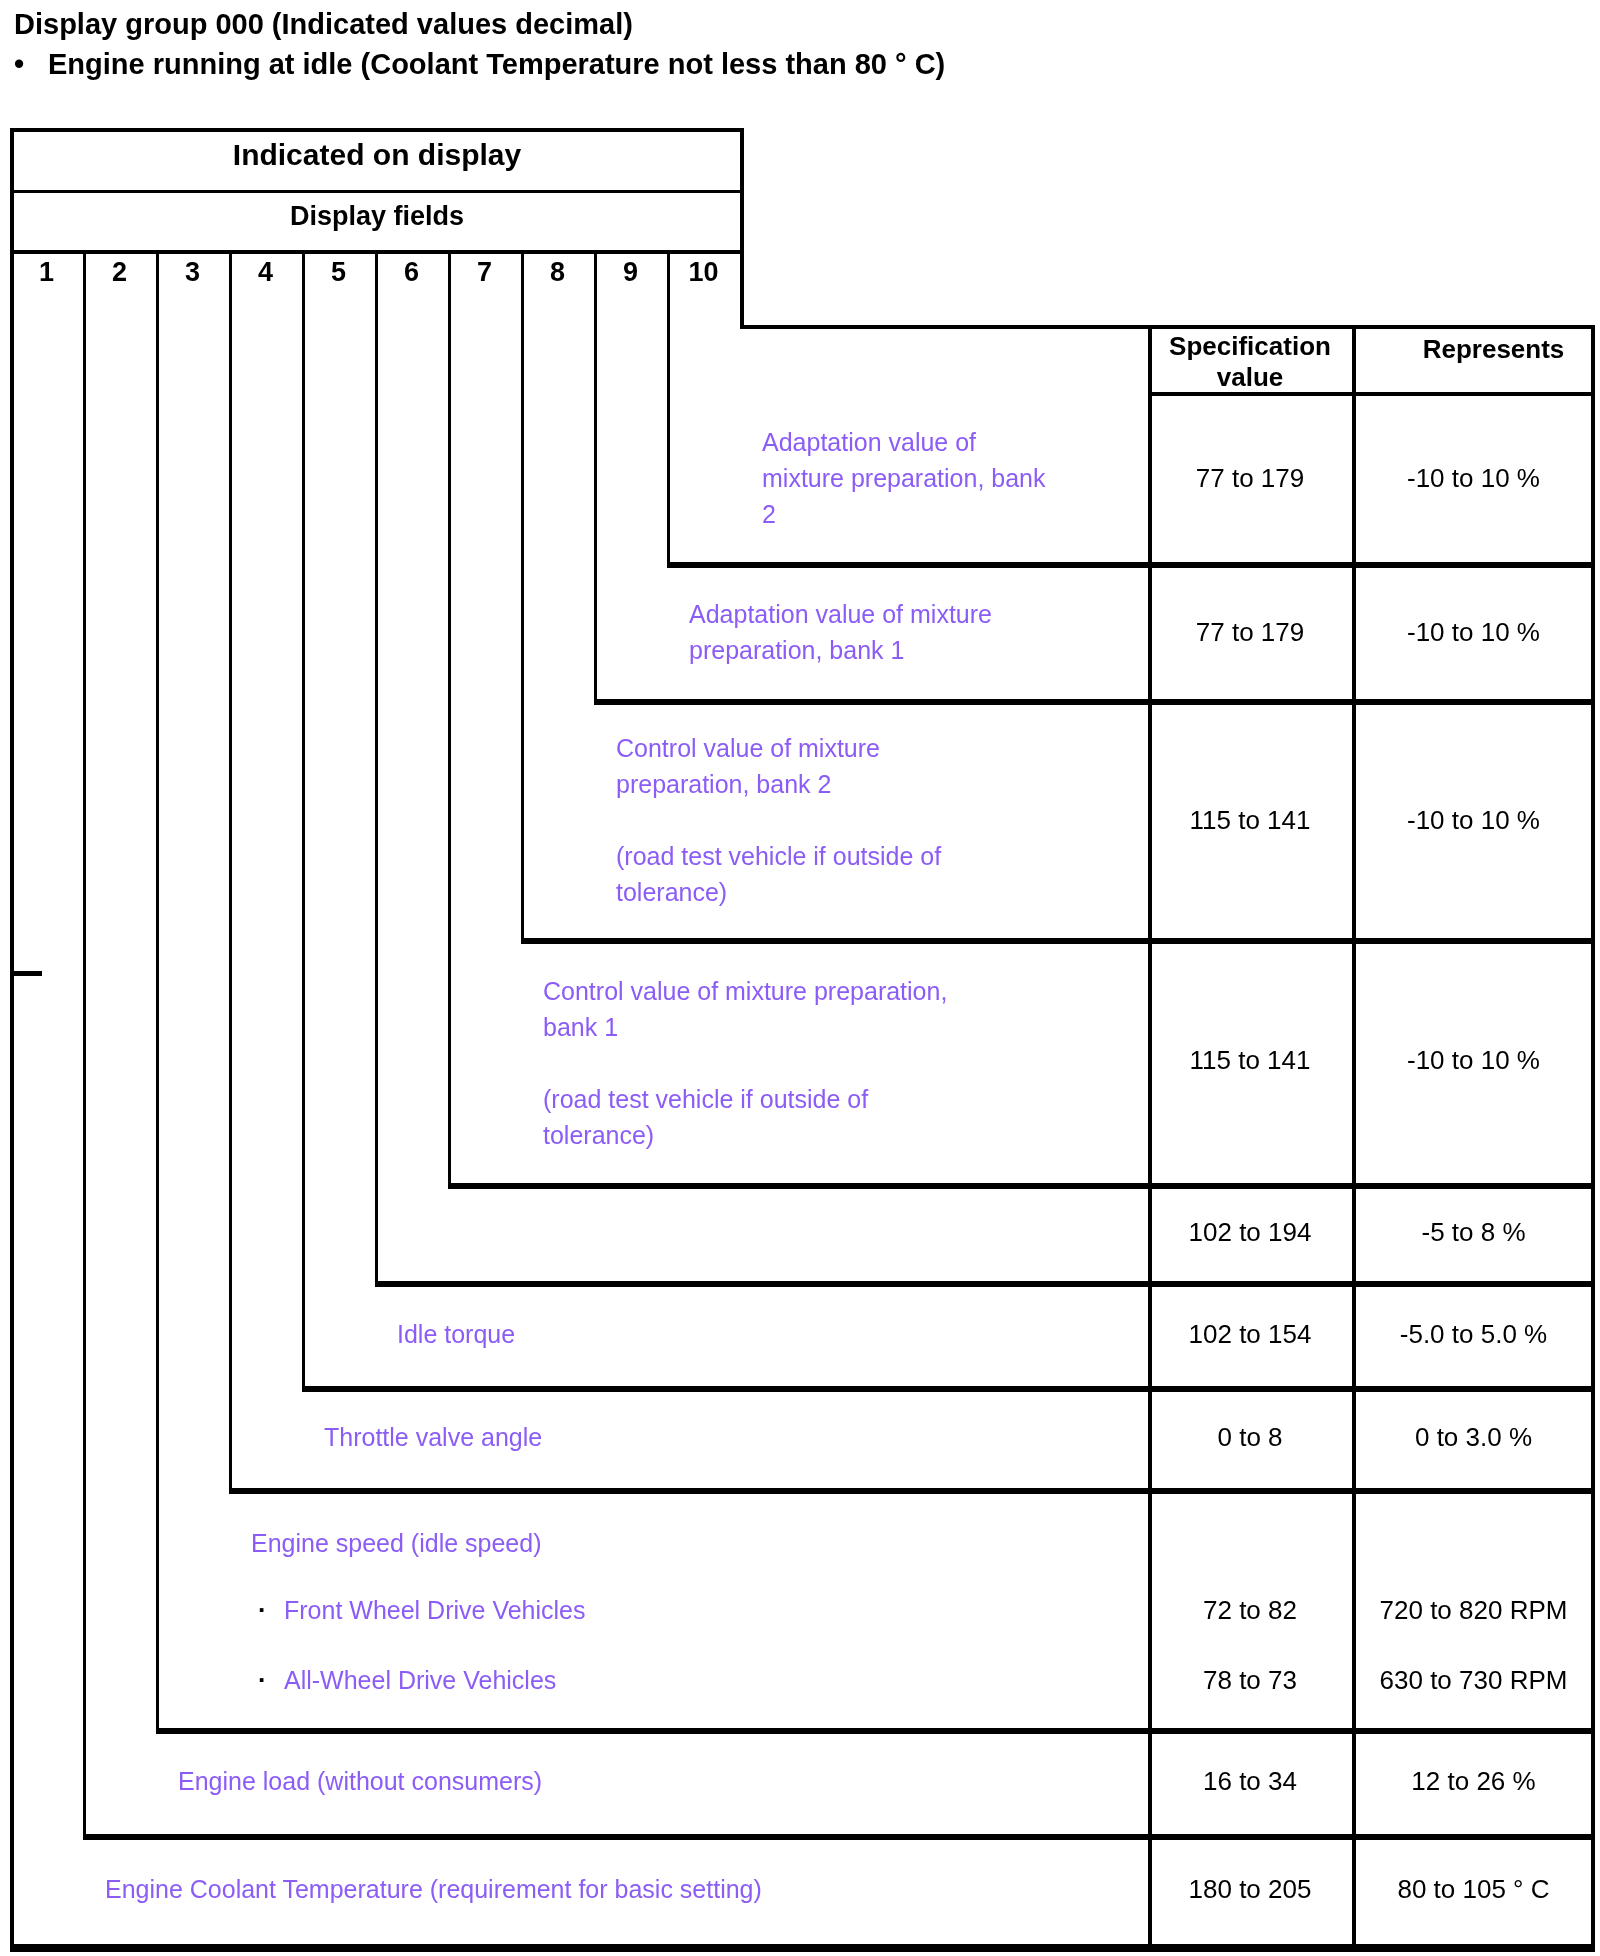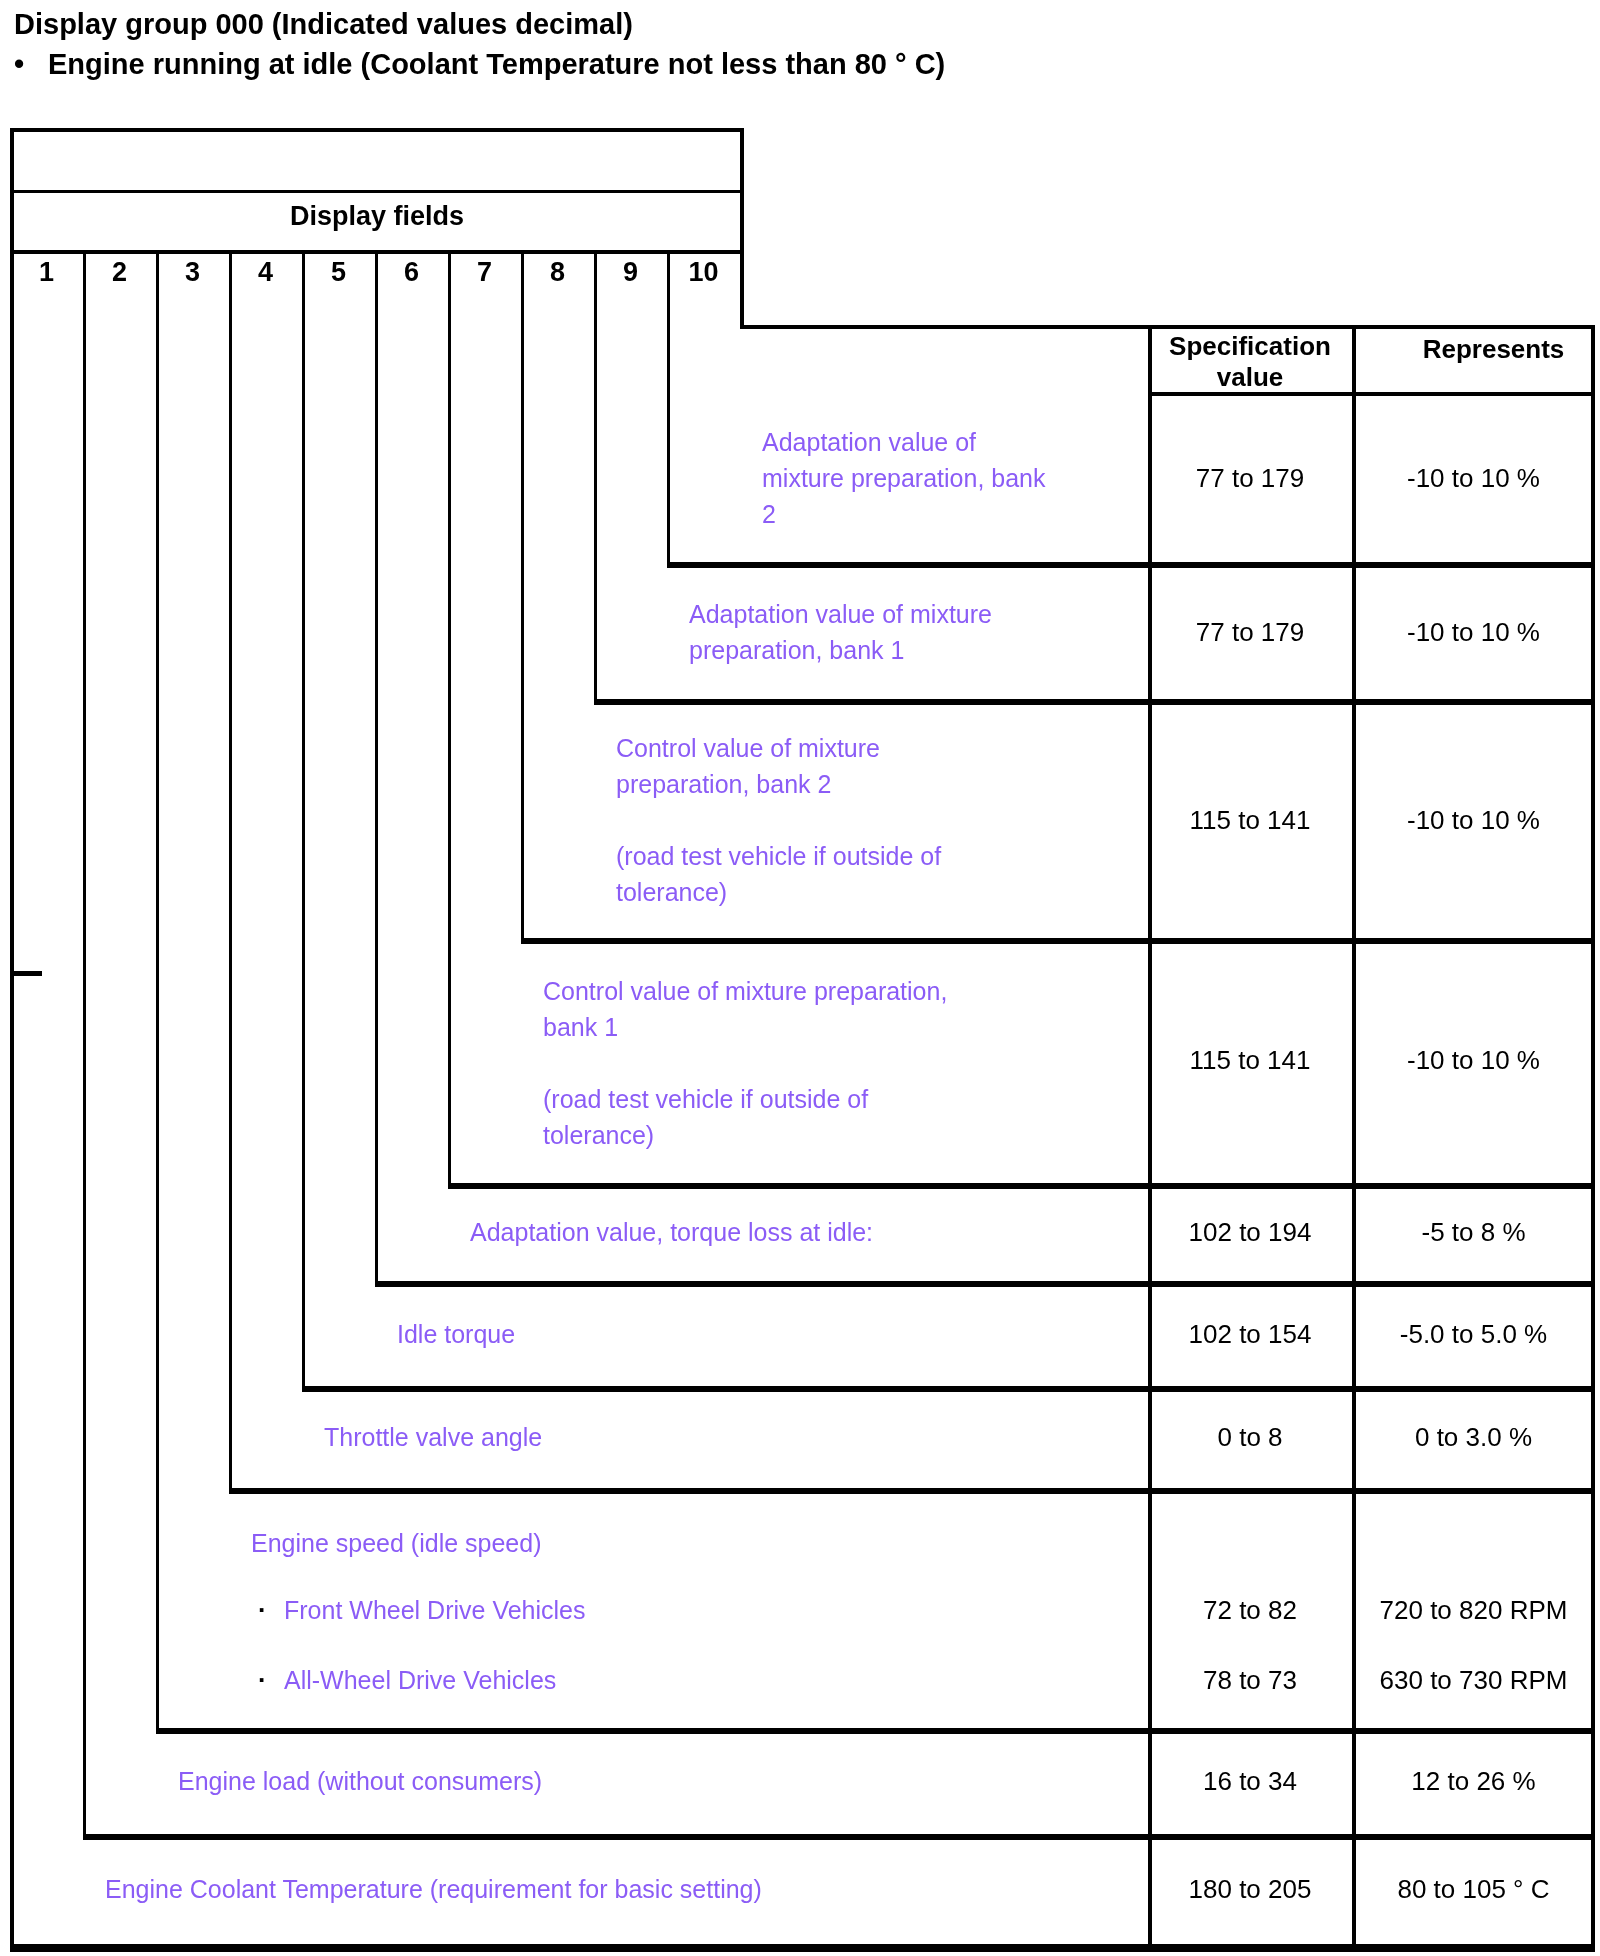--- a/index.html
+++ b/index.html
@@ -57,20 +57,21 @@
   <div class="ln" style="left:302px;top:250px;width:3px;height:1142px"></div>
   <div class="ln" style="left:375px;top:250px;width:3px;height:1037px"></div>
   <div class="ln" style="left:448px;top:250px;width:3px;height:939px"></div>
   <div class="ln" style="left:521px;top:250px;width:3px;height:694px"></div>
   <div class="ln" style="left:594px;top:250px;width:3px;height:455px"></div>
   <div class="ln" style="left:667px;top:250px;width:3px;height:318px"></div>
   <div class="ln" style="left:1148px;top:325px;width:4px;height:1627px"></div>
   <div class="ln" style="left:1352px;top:325px;width:4px;height:1627px"></div>
   <div class="ln" style="left:1591px;top:325px;width:4px;height:1627px"></div>
 
+  <div class="hdr-big">Indicated on display</div>
   <div class="hdr-small">Display fields</div>
 
   <div class="numcell" style="left:10px">1</div>
   <div class="numcell" style="left:83px">2</div>
   <div class="numcell" style="left:156px">3</div>
   <div class="numcell" style="left:229px">4</div>
   <div class="numcell" style="left:302px">5</div>
   <div class="numcell" style="left:375px">6</div>
   <div class="numcell" style="left:448px">7</div>
   <div class="numcell" style="left:521px">8</div>
@@ -100,21 +101,20 @@
   <div class="rep" style="top:802px">-10 to 10 %</div>
 
   <div class="txt pre" style="left:543px;top:973px;width:540px">Control value of mixture preparation,
 bank 1
 
 (road test vehicle if outside of
 tolerance)</div>
   <div class="spec" style="top:1042px">115 to 141</div>
   <div class="rep" style="top:1042px">-10 to 10 %</div>
 
-  <div class="txt" style="left:470px;top:1214px;width:620px">Adaptation value, torque loss at idle:</div>
   <div class="spec" style="top:1214px">102 to 194</div>
   <div class="rep" style="top:1214px">-5 to 8 %</div>
 
   <div class="txt" style="left:397px;top:1316px;width:620px">Idle torque</div>
   <div class="spec" style="top:1316px">102 to 154</div>
   <div class="rep" style="top:1316px">-5.0 to 5.0 %</div>
 
   <div class="txt" style="left:324px;top:1419px;width:620px">Throttle valve angle</div>
   <div class="spec" style="top:1419px">0 to 8</div>
   <div class="rep" style="top:1419px">0 to 3.0 %</div>

